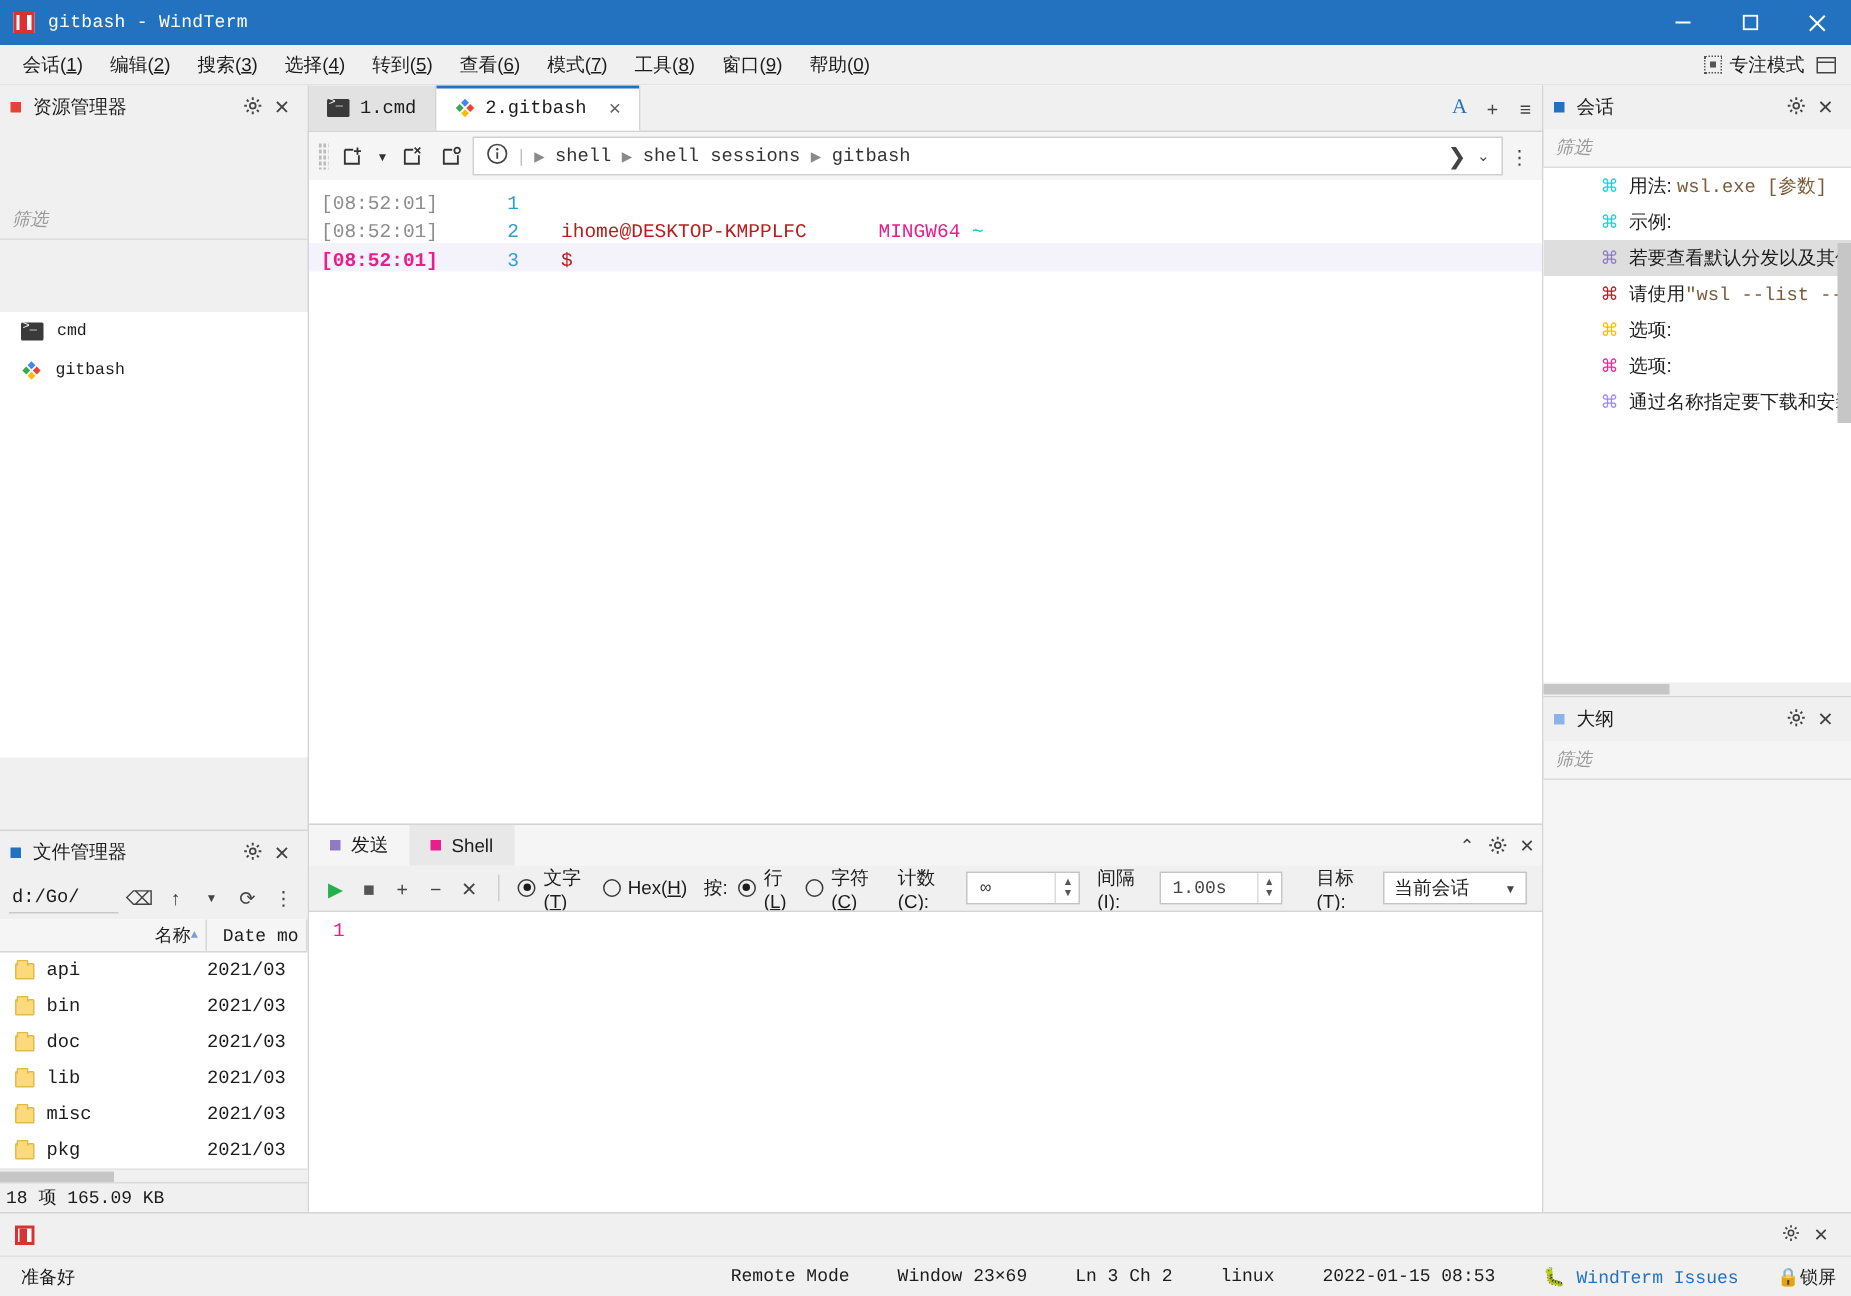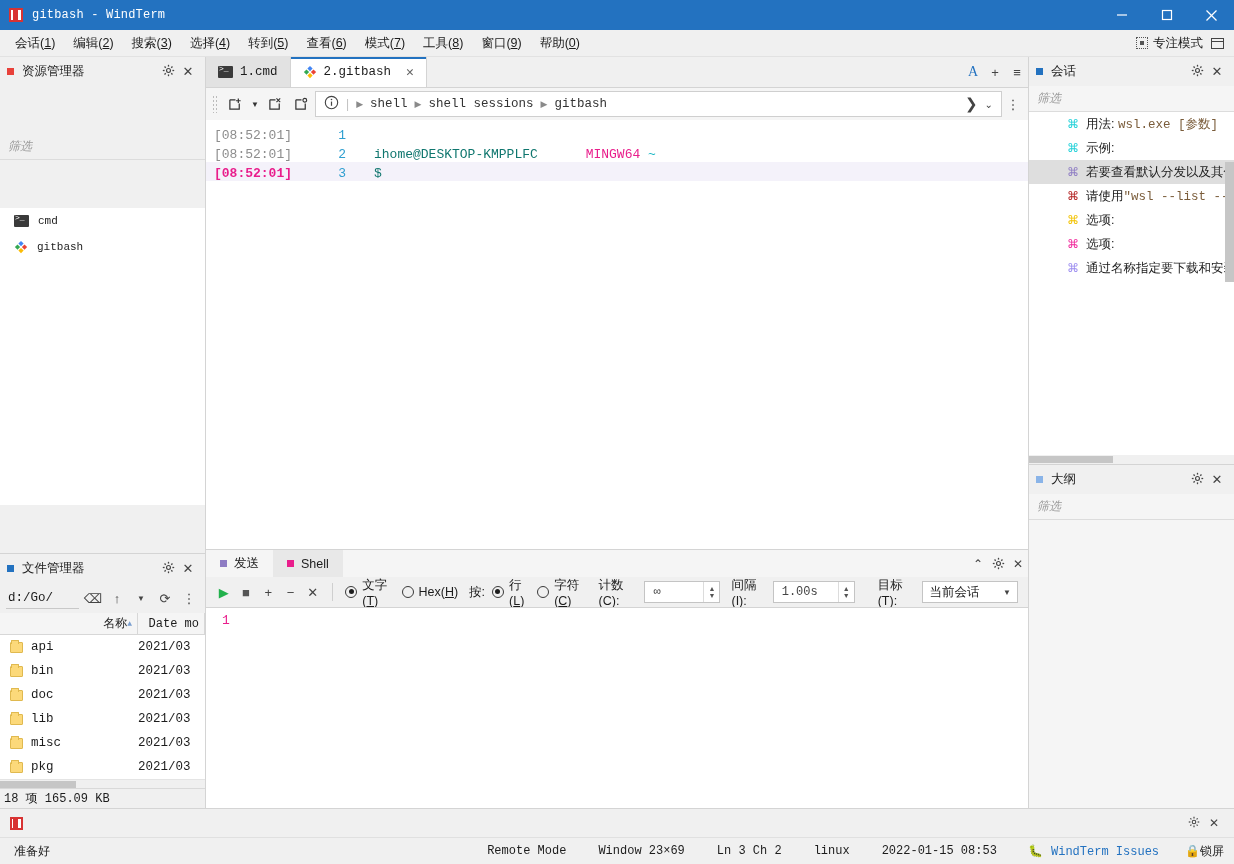--- a/index.html
+++ b/index.html
@@ -145,21 +145,21 @@
   .dots3 { width: 18px; text-align:center; color:#444; letter-spacing:0; font-size: 13px;}
 
   
   .terminal { flex: 1; background: #ffffff; font-family: "Liberation Mono", monospace;
               font-size: 13px; padding-top: 4px; overflow: hidden; min-height:0; }
   .tline { height: 19px; display: flex; align-items: flex-end; white-space: pre; gap: 16px; }
   .tline.cur { background: #f4f2fa; }
   .ts { color: #8d8d8d; padding-left: 8px; width: 96px; }
   .tline.cur .ts { color: #e91e8c; font-weight: bold; }
   .tnum { color: #2f9fd0; width: 40px; text-align: right; padding-right: 12px; }
-  .ttext .green { color: #0f766e; }
+  .ttext .green { color: #b91c1c; }
   .ttext .magenta { color: #e91e8c; padding-left: 40px; }
   .ttext .cyan { color: #17b7c4; }
 
   
   .sendpanel { border-top: 1px solid #d4d4d4; display: flex; flex-direction: column;
                flex: 0 0 259px; background: #f0f0f0; }
   .sendtabs { height: 27px; display: flex; align-items: stretch; flex: 0 0 27px; background:#f5f5f5;}
   .sendtab { display: flex; align-items: center; gap: 7px; padding: 0 14px; font-size: 12.5px; }
   .sendtab.active { background: #e8e8e8; }
   .sendtab .d { width: 7px; height: 7px; }

